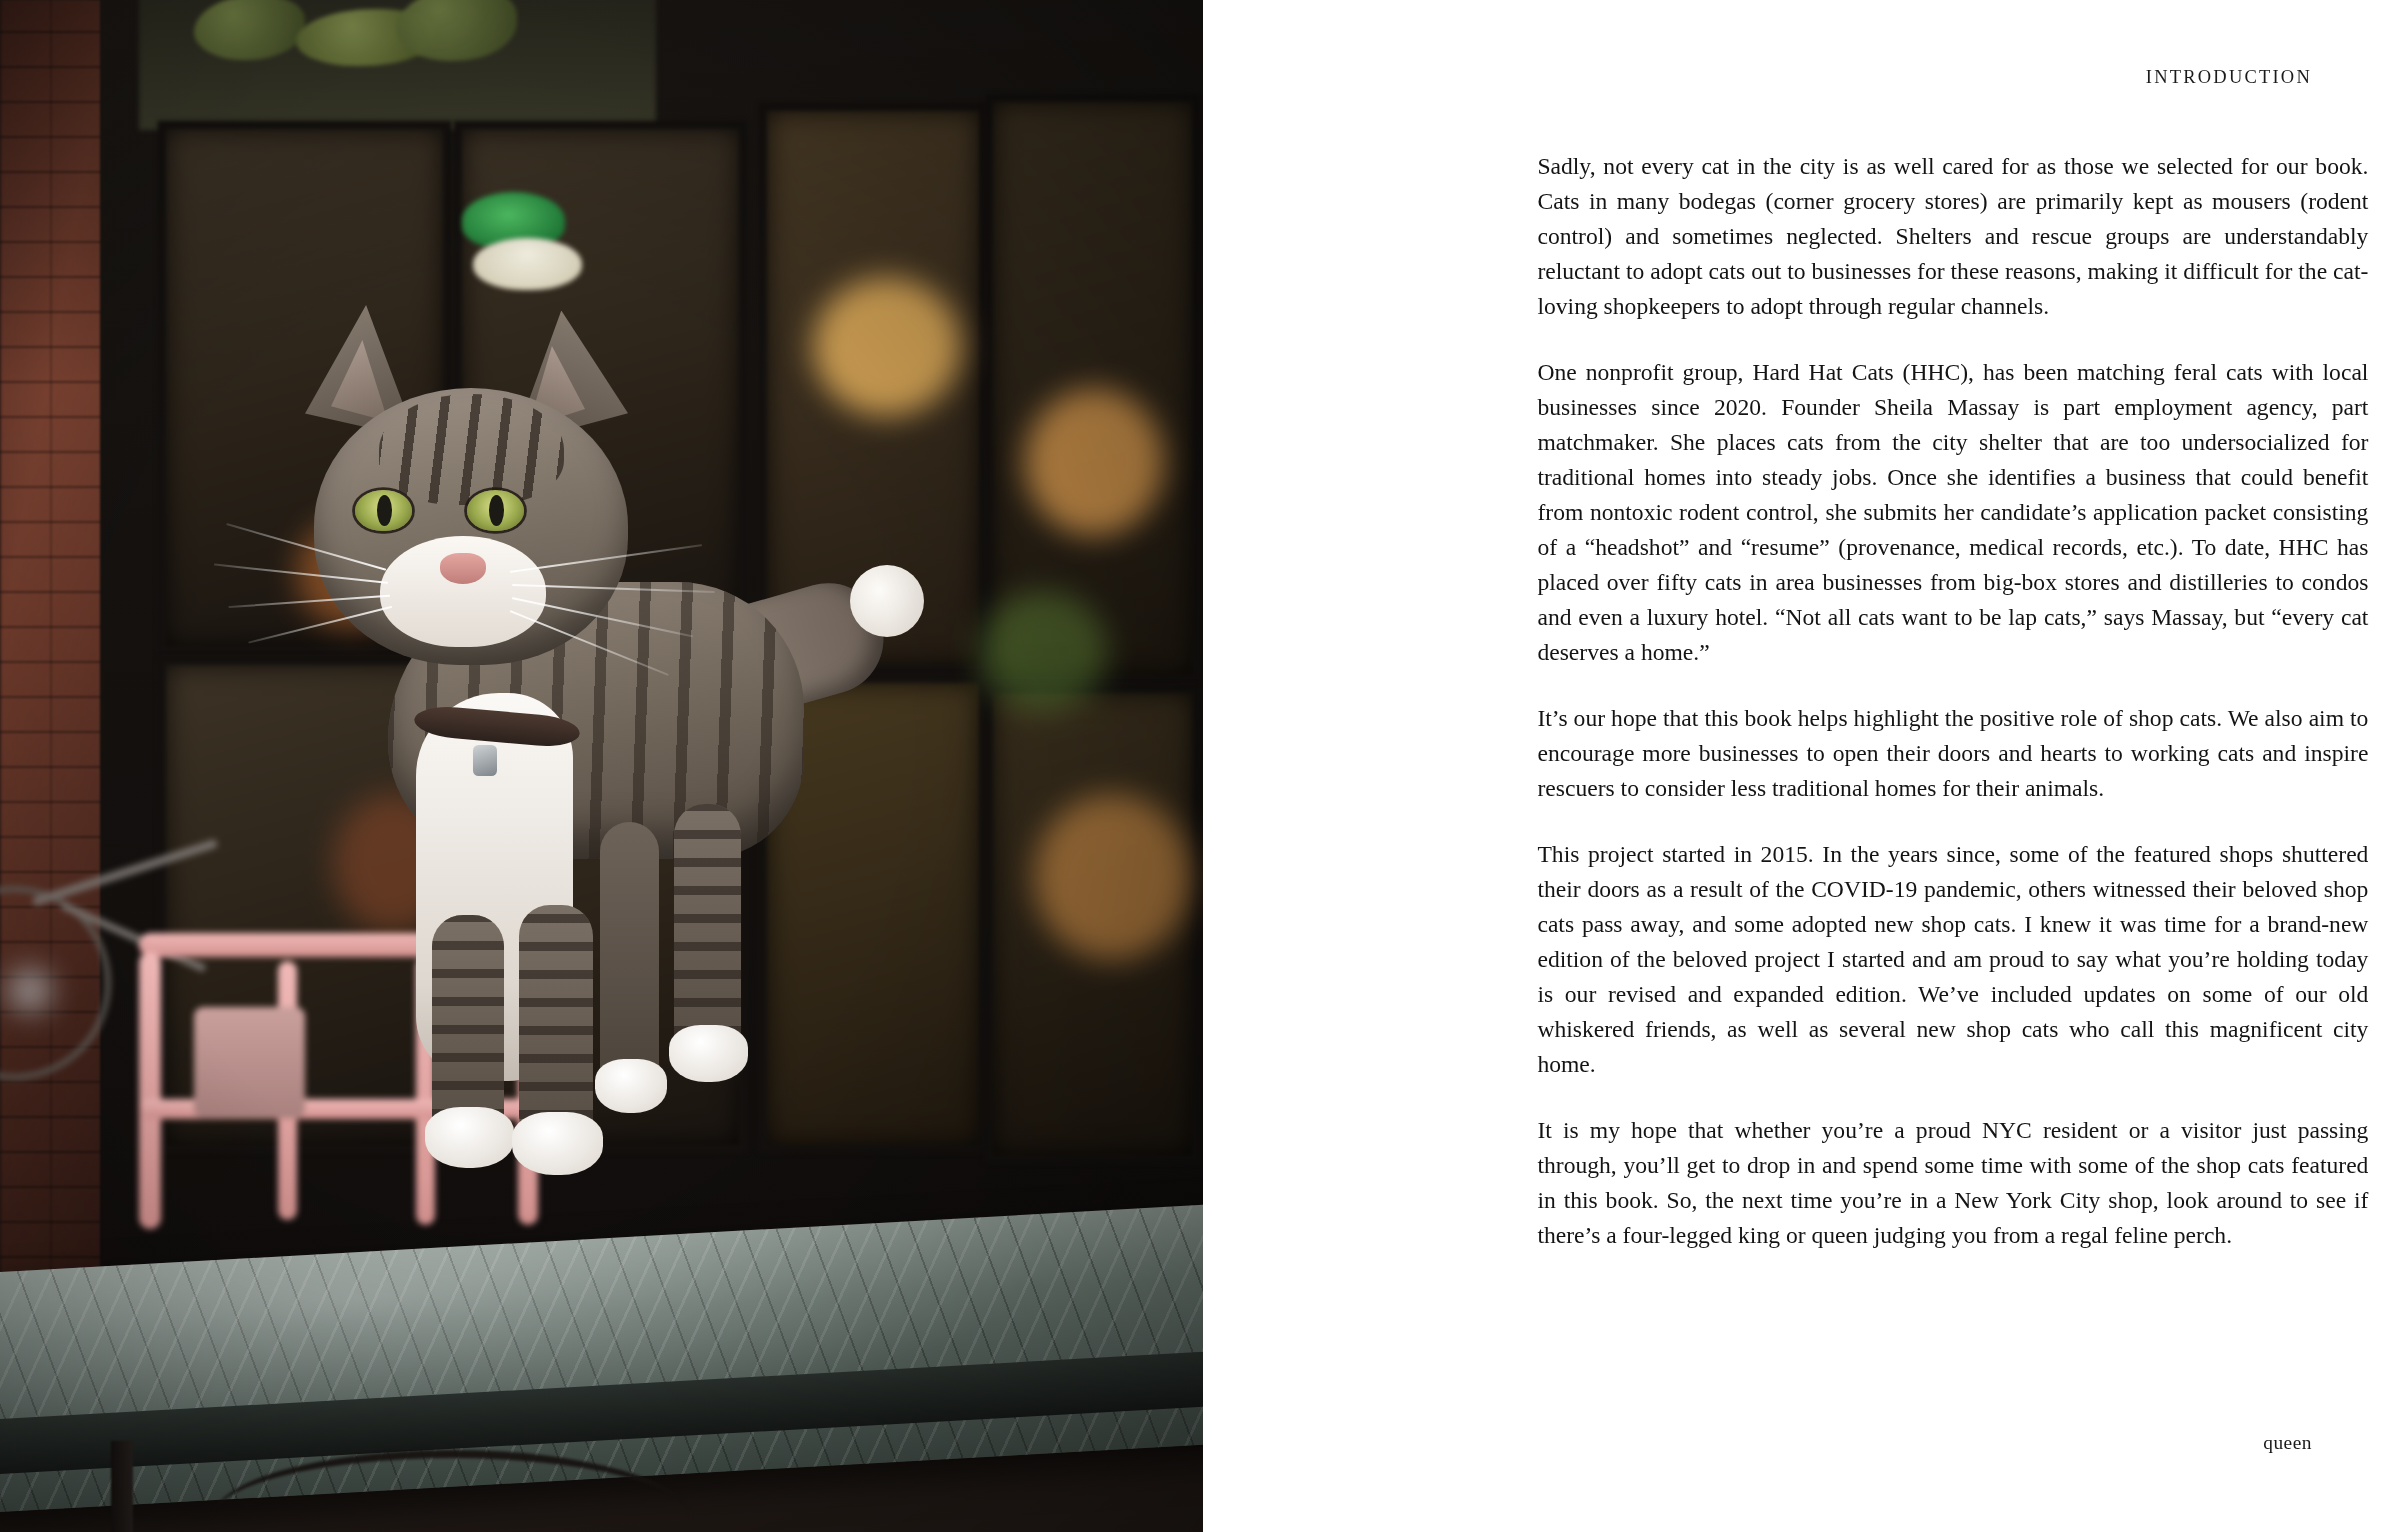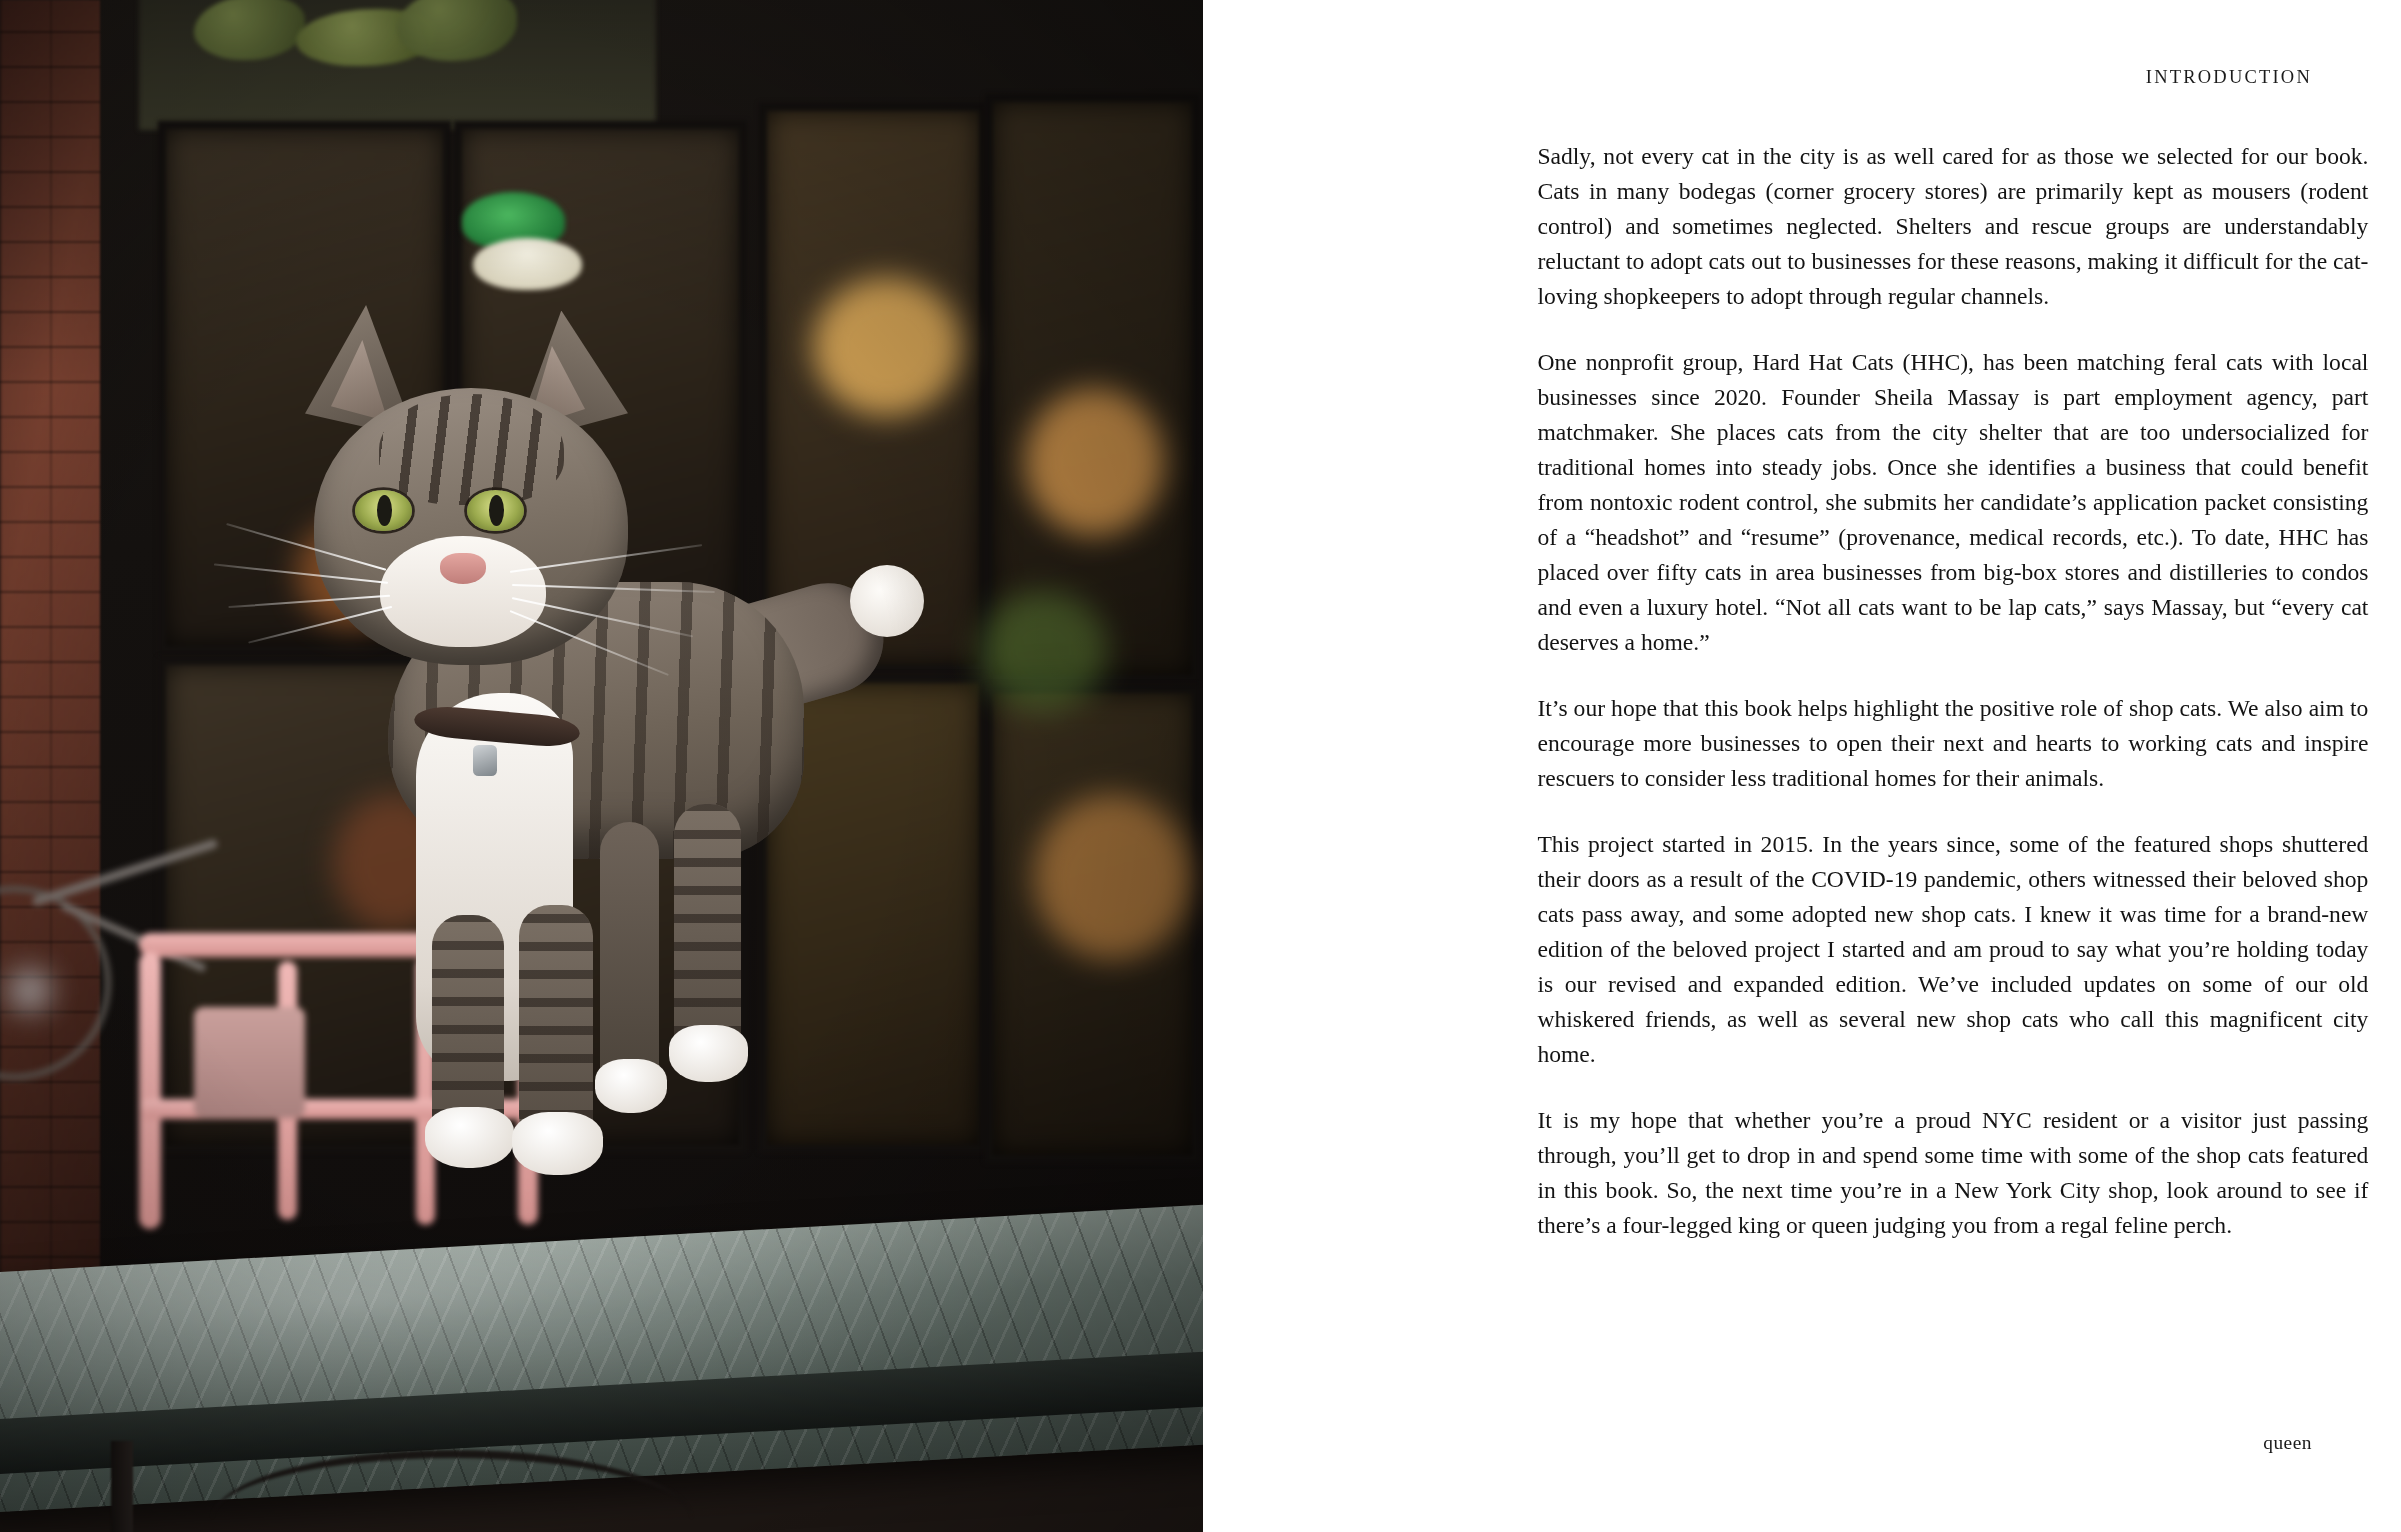--- a/index.html
+++ b/index.html
@@ -279,21 +279,21 @@
     top: 67px;
     font-family: "Liberation Serif", serif;
     font-size: 18.5px;
     letter-spacing: 2.2px;
     color:#1b1b1b;
     text-transform: uppercase;
   }
   .column {
     position:absolute;
     left: 318px;
-    top: 139px;
+    top: 149px;
     width: 831px;
   }
   .column p {
     margin: 0 0 31px 0;
     font-family: "Liberation Serif", serif;
     font-size: 23.6px;
     line-height: 35px;
     text-align: justify;
     text-justify: inter-word;
     color:#141414;
@@ -420,21 +420,21 @@
       <div class="photo-vignette"></div>
     </div>
   </div>
 
   <div class="text-page">
     <div class="running-head">INTRODUCTION</div>
 
     <div class="column">
       <p>Sadly, not every cat in the city is as well cared for as those we selected for our book. Cats in many bodegas (corner grocery stores) are primarily kept as mousers (rodent control) and sometimes neglected. Shelters and rescue groups are understandably reluctant to adopt cats out to businesses for these reasons, making it difficult for the cat-loving shopkeepers to adopt through regular channels.</p>
       <p>One nonprofit group, Hard Hat Cats (HHC), has been matching feral cats with local businesses since 2020. Founder Sheila Massay is part employment agency, part matchmaker. She places cats from the city shelter that are too undersocialized for traditional homes into steady jobs. Once she identifies a business that could benefit from nontoxic rodent control, she submits her candidate’s application packet consisting of a “headshot” and “resume” (provenance, medical records, etc.). To date, HHC has placed over fifty cats in area businesses from big-box stores and distilleries to condos and even a luxury hotel. “Not all cats want to be lap cats,” says Massay, but “every cat deserves a home.”</p>
-      <p>It’s our hope that this book helps highlight the positive role of shop cats. We also aim to encourage more businesses to open their next and hearts to working cats and inspire rescuers to consider less traditional homes for their animals.</p>
+      <p>It’s our hope that this book helps highlight the positive role of shop cats. We also aim to encourage more businesses to open their doors and hearts to working cats and inspire rescuers to consider less traditional homes for their animals.</p>
       <p>This project started in 2015. In the years since, some of the featured shops shuttered their doors as a result of the COVID-19 pandemic, others witnessed their beloved shop cats pass away, and some adopted new shop cats. I knew it was time for a brand-new edition of the beloved project I started and am proud to say what you’re holding today is our revised and expanded edition. We’ve included updates on some of our old whiskered friends, as well as several new shop cats who call this magnificent city home.</p>
       <p>It is my hope that whether you’re a proud NYC resident or a visitor just passing through, you’ll get to drop in and spend some time with some of the shop cats featured in this book. So, the next time you’re in a New York City shop, look around to see if there’s a four-legged king or queen judging you from a regal feline perch.</p>
     </div>
 
     <div class="folio">queen</div>
   </div>
 
 </div>
 
 

